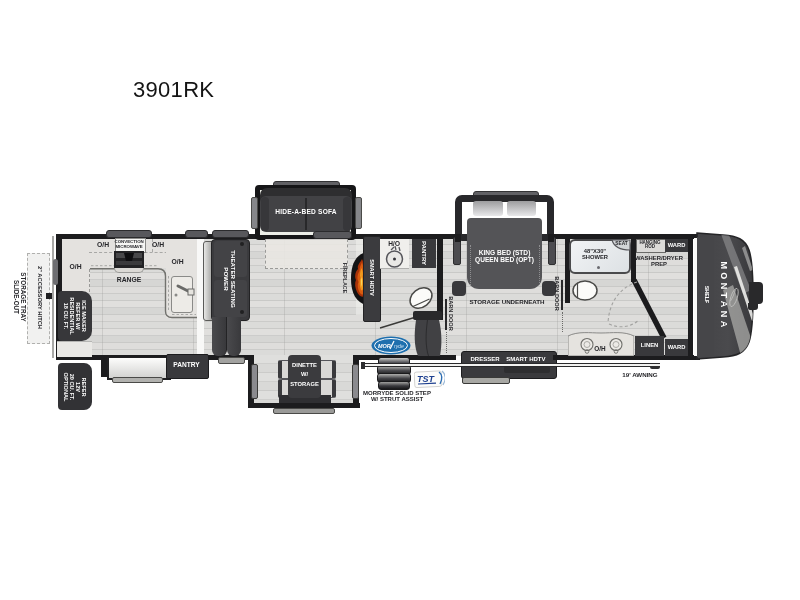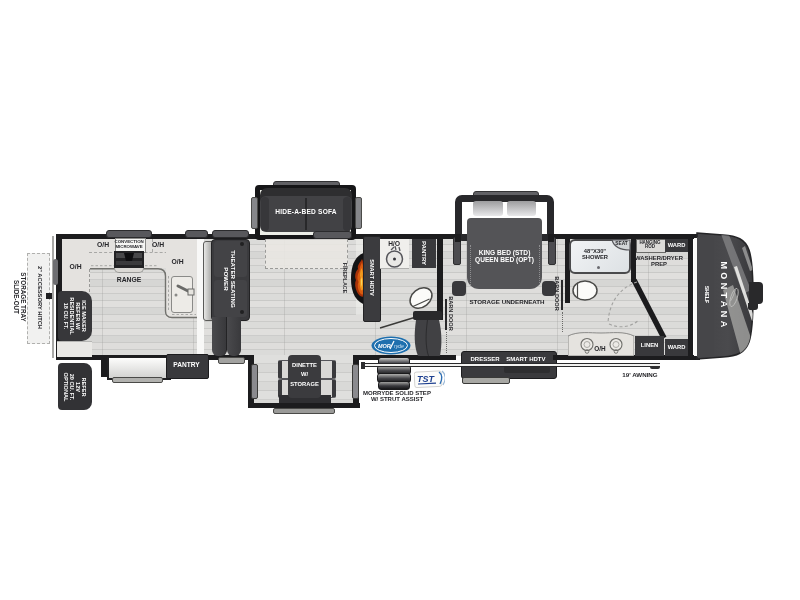--- a/index.html
+++ b/index.html
@@ -17,20 +17,21 @@
   repeating-linear-gradient(180deg,
     #dbdbd9 0px, #dbdbd9 6.2px, #c9c9c7 6.2px, #c9c9c7 7px,
     #e0dfdd 7px, #e0dfdd 13.2px, #cccccb 13.2px, #cccccb 14px,
     #d6d6d4 14px, #d6d6d4 20.2px, #c9c9c7 20.2px, #c9c9c7 21px,
     #dedddb 21px, #dedddb 27.2px, #cbcbc9 27.2px, #cbcbc9 28px)}
 </style>
 </head>
 <body>
 <div id="stage">
 
+<div class="a" style="left:133px;top:77px;font-size:22px;color:#141414;letter-spacing:0.3px">3901RK</div>
 
 <div class="a floor" style="left:59px;top:238px;width:630px;height:118px"></div>
 
 <div class="lbl rot" style="left:-36px;top:289px;width:110px;height:16px;font-size:6.3px;transform:rotate(90deg)">STORAGE TRAY<br>SLIDE-OUT</div>
 
 <div class="a" style="left:27px;top:253px;width:21px;height:89px;background:#f1f1f0;border:1px dashed #b0b0ae"></div>
 
 <div class="lbl rot" style="left:-11px;top:290px;width:100px;height:15px;font-size:5.8px;transform:rotate(90deg)">2" ACCESSORY HITCH</div>
 
 <div class="a" style="left:52px;top:236px;width:2px;height:122px;background:#a8a8a6"></div>

